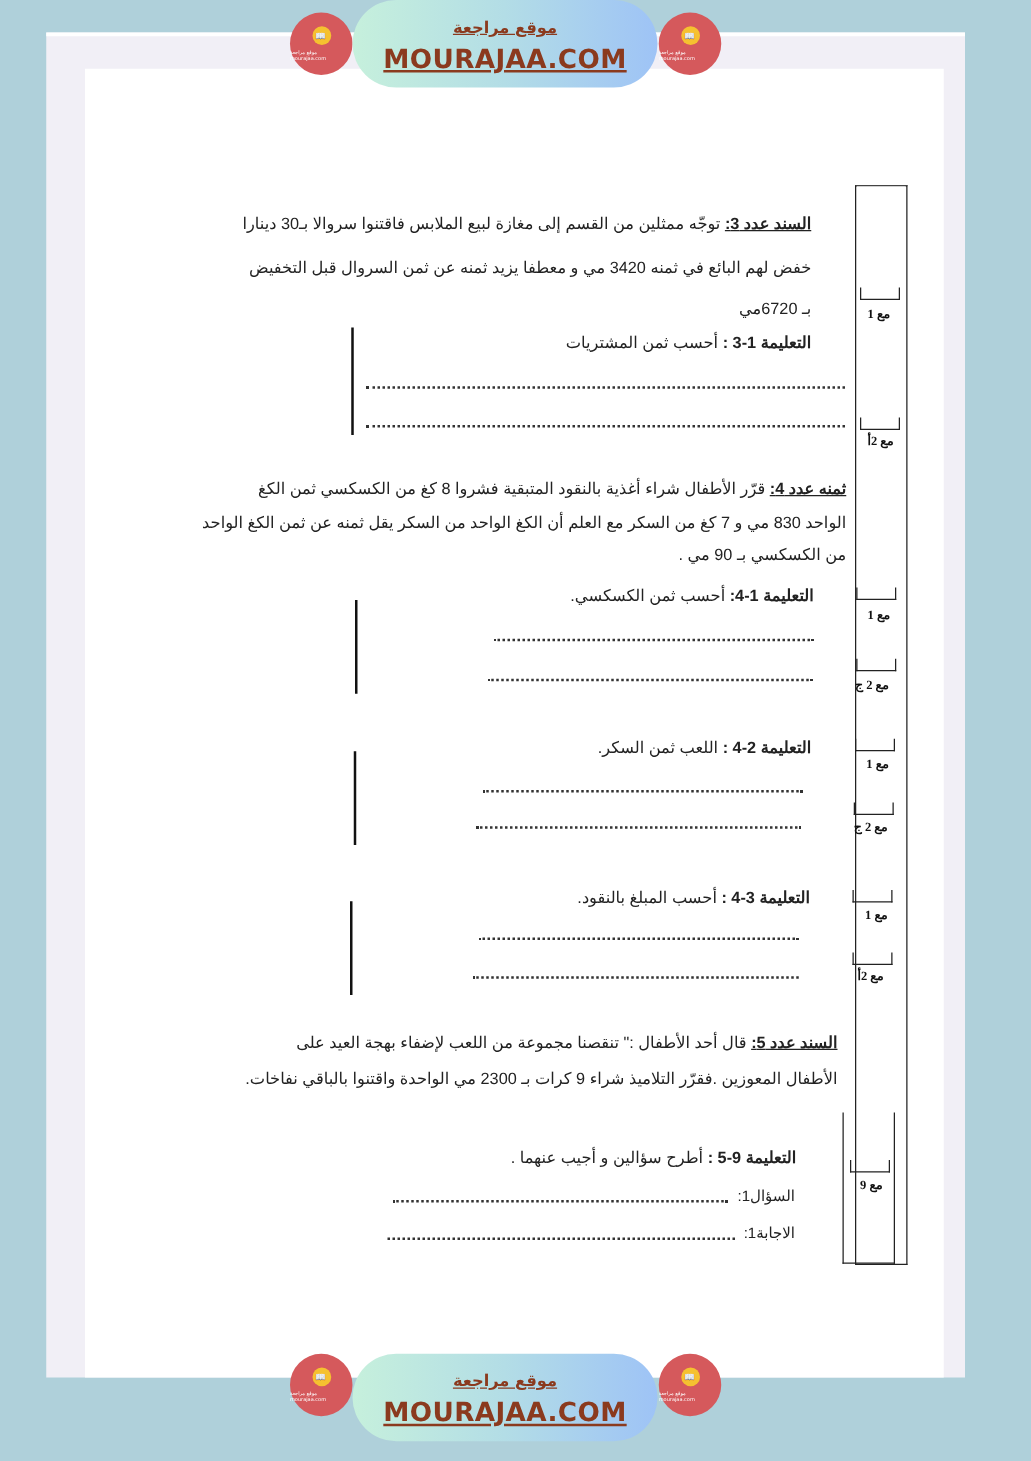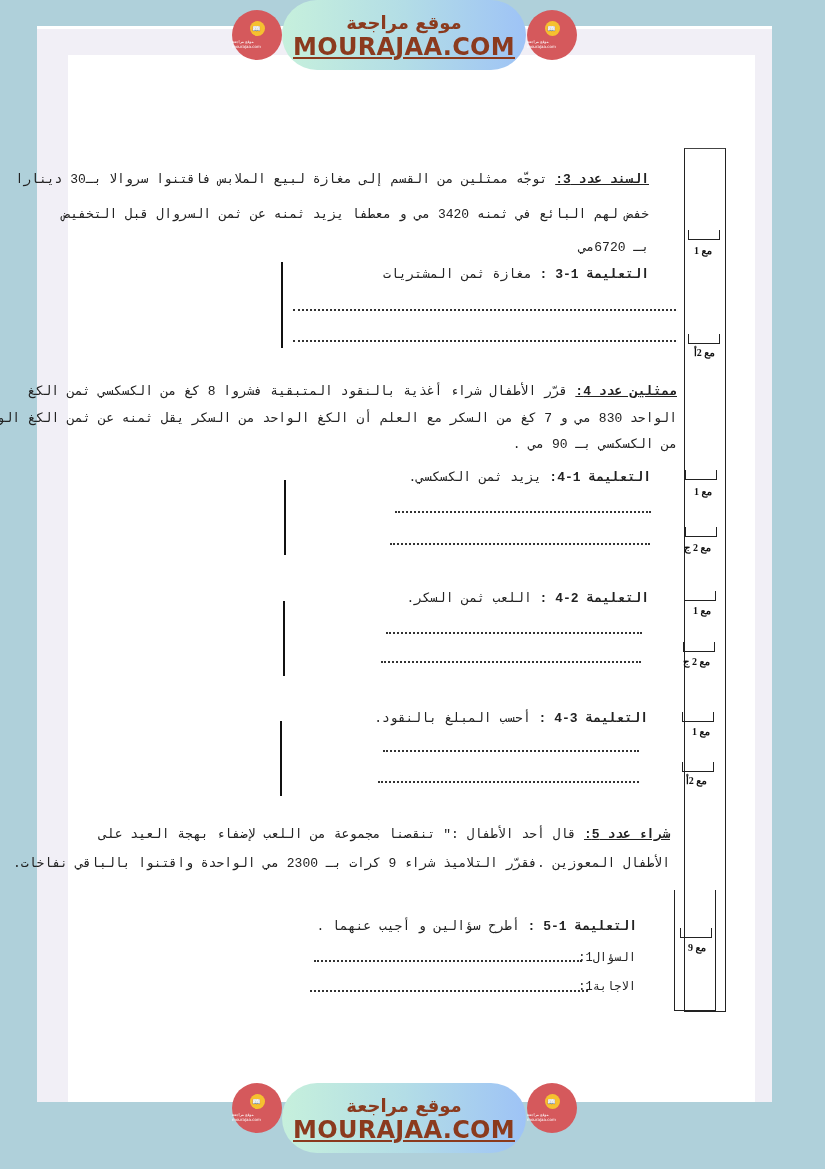--- a/index.html
+++ b/index.html
@@ -9,30 +9,30 @@
     font-family:"DejaVu Sans", sans-serif;
   }
   .frame { position:absolute; left:37px; top:26px; width:735px; height:1076px; background:#f1eff6; border-top:3px solid #fff; box-sizing:border-box; }
   .page { position:absolute; left:68px; top:55px; width:687px; height:1047px; background:#fff; }
   .banner {
     position:absolute; left:282px; width:244px; height:70px; border-radius:35px;
     background:linear-gradient(90deg,#c6f0dc 0%,#b3dde6 50%,#9ec3f6 100%);
     text-align:center; color:#8b3a1e; font-weight:bold;
     display:flex; flex-direction:column; justify-content:center; align-items:center;
   }
-  .banner .ar { font-size:18px; line-height:24px; }
-  .banner .en { font-family:"DejaVu Sans", sans-serif; font-size:24px; text-decoration:underline; line-height:24px; letter-spacing:0.3px; }
+  .banner .ar { font-size:13px; text-decoration:underline; line-height:24px; }
+  .banner .en { font-family:"DejaVu Sans", sans-serif; font-size:21px; text-decoration:underline; line-height:24px; letter-spacing:0.3px; }
   .logo {
     position:absolute; width:50px; height:50px; border-radius:50%;
     background:#d5595c; display:flex; flex-direction:column; align-items:center; justify-content:center;
   }
   .logo .dot { width:15px; height:15px; border-radius:50%; background:#f5c130; display:flex; align-items:center; justify-content:center; font-size:7px; color:#8b3a1e; font-weight:bold; }
   .logo .cap { font-size:4px; color:#fff; margin-top:3px; line-height:5px; }
 
-  .txt { position:absolute; direction:rtl; text-align:right; color:#222; font-family:Liberation Mono, monospace; font-size:13px; white-space:nowrap; }
+  .txt { position:absolute; direction:rtl; text-align:right; color:#222; font-family:Liberation Sans, sans-serif; font-size:13px; white-space:nowrap; }
   .txt b u, .lbl { font-weight:bold; }
   .label { text-decoration:underline; font-weight:bold; }
   .dots { position:absolute; border-bottom:2px dotted #333; height:0; }
   .vbar { position:absolute; width:2px; background:#111; }
   .col { position:absolute; border:1.5px solid #222; border-top:1.5px solid #444; }
   .bracket { position:absolute; width:30px; height:9px; border-left:1.5px solid #222; border-right:1.5px solid #222; border-bottom:1.5px solid #222; }
   .mark { position:absolute; font-family:"Liberation Serif", serif; font-size:10px; color:#111; direction:rtl; white-space:nowrap; font-weight:bold; }
 </style>
 </head>
 <body>
@@ -77,36 +77,36 @@
 <div class="mark" style="left:688px;top:942px;">مع 9</div>
 
 <div class="txt" style="right:176px;top:171px;">
   <span class="label">السند عدد 3:</span>
   <span>توجّه ممثلين من القسم إلى مغازة لبيع الملابس فاقتنوا سروالا بـ30 دينارا</span>
 </div>
 <div class="txt" style="right:176px;top:206px;">خفض لهم البائع في ثمنه 3420 مي و معطفا يزيد ثمنه عن ثمن السروال قبل التخفيض</div>
 <div class="txt" style="right:176px;top:239px;">بـ 6720مي</div>
 <div class="txt" style="right:176px;top:266px;">
   <span class="lbl">التعليمة 1-3 :</span>
-  <span>مغازة ثمن المشتريات</span>
+  <span>أحسب ثمن المشتريات</span>
 </div>
 <div class="vbar" style="left:281px;top:262px;height:86px;"></div>
 <div class="dots" style="left:293px;top:309px;width:383px;"></div>
 <div class="dots" style="left:293px;top:340px;width:383px;"></div>
 
 <div class="txt" style="right:148px;top:383px;">
-  <span class="label">ممثلين عدد 4:</span>
+  <span class="label">ثمنه عدد 4:</span>
   <span>قرّر الأطفال شراء أغذية بالنقود المتبقية فشروا 8 كغ من الكسكسي ثمن الكغ</span>
 </div>
 <div class="txt" style="right:148px;top:410px;">الواحد 830 مي و 7 كغ من السكر مع العلم أن الكغ الواحد من السكر يقل ثمنه عن ثمن الكغ الواحد</div>
 <div class="txt" style="right:148px;top:436px;text-align:right;">من الكسكسي بـ 90 مي .</div>
 
 <div class="txt" style="right:174px;top:469px;">
   <span class="lbl">التعليمة 1-4:</span>
-  <span>يزيد ثمن الكسكسي.</span>
+  <span>أحسب ثمن الكسكسي.</span>
 </div>
 <div class="vbar" style="left:284px;top:480px;height:75px;"></div>
 <div class="dots" style="left:395px;top:511px;width:256px;"></div>
 <div class="dots" style="left:390px;top:543px;width:260px;"></div>
 
 <div class="txt" style="right:176px;top:590px;">
   <span class="lbl">التعليمة 2-4 :</span>
   <span>اللعب ثمن السكر.</span>
 </div>
 <div class="vbar" style="left:283px;top:601px;height:75px;"></div>
@@ -115,27 +115,27 @@
 
 <div class="txt" style="right:177px;top:710px;">
   <span class="lbl">التعليمة 3-4 :</span>
   <span>أحسب المبلغ بالنقود.</span>
 </div>
 <div class="vbar" style="left:280px;top:721px;height:75px;"></div>
 <div class="dots" style="left:383px;top:750px;width:256px;"></div>
 <div class="dots" style="left:378px;top:781px;width:261px;"></div>
 
 <div class="txt" style="right:155px;top:826px;">
-  <span class="label">شراء عدد 5:</span>
+  <span class="label">السند عدد 5:</span>
   <span>قال أحد الأطفال :" تنقصنا مجموعة من اللعب لإضفاء بهجة العيد على</span>
 </div>
 <div class="txt" style="right:155px;top:855px;">الأطفال المعوزين .فقرّر التلاميذ شراء 9 كرات بـ 2300 مي الواحدة واقتنوا بالباقي نفاخات.</div>
 
 <div class="txt" style="right:188px;top:918px;">
-  <span class="lbl">التعليمة 1-5 :</span>
+  <span class="lbl">التعليمة 9-5 :</span>
   <span>أطرح سؤالين و أجيب عنهما .</span>
 </div>
 <div class="txt" style="right:189px;top:950px;font-size:12px;">السؤال1: </div>
 <div class="dots" style="left:314px;top:960px;width:268px;"></div>
 <div class="txt" style="right:189px;top:979px;font-size:12px;">الاجابة1:</div>
 <div class="dots" style="left:310px;top:990px;width:278px;"></div>
 
 <div class="logo" style="left:232px;top:1083px;">
   <div class="dot">📖</div>
   <div class="cap">موقع مراجعة mourajaa.com</div>

